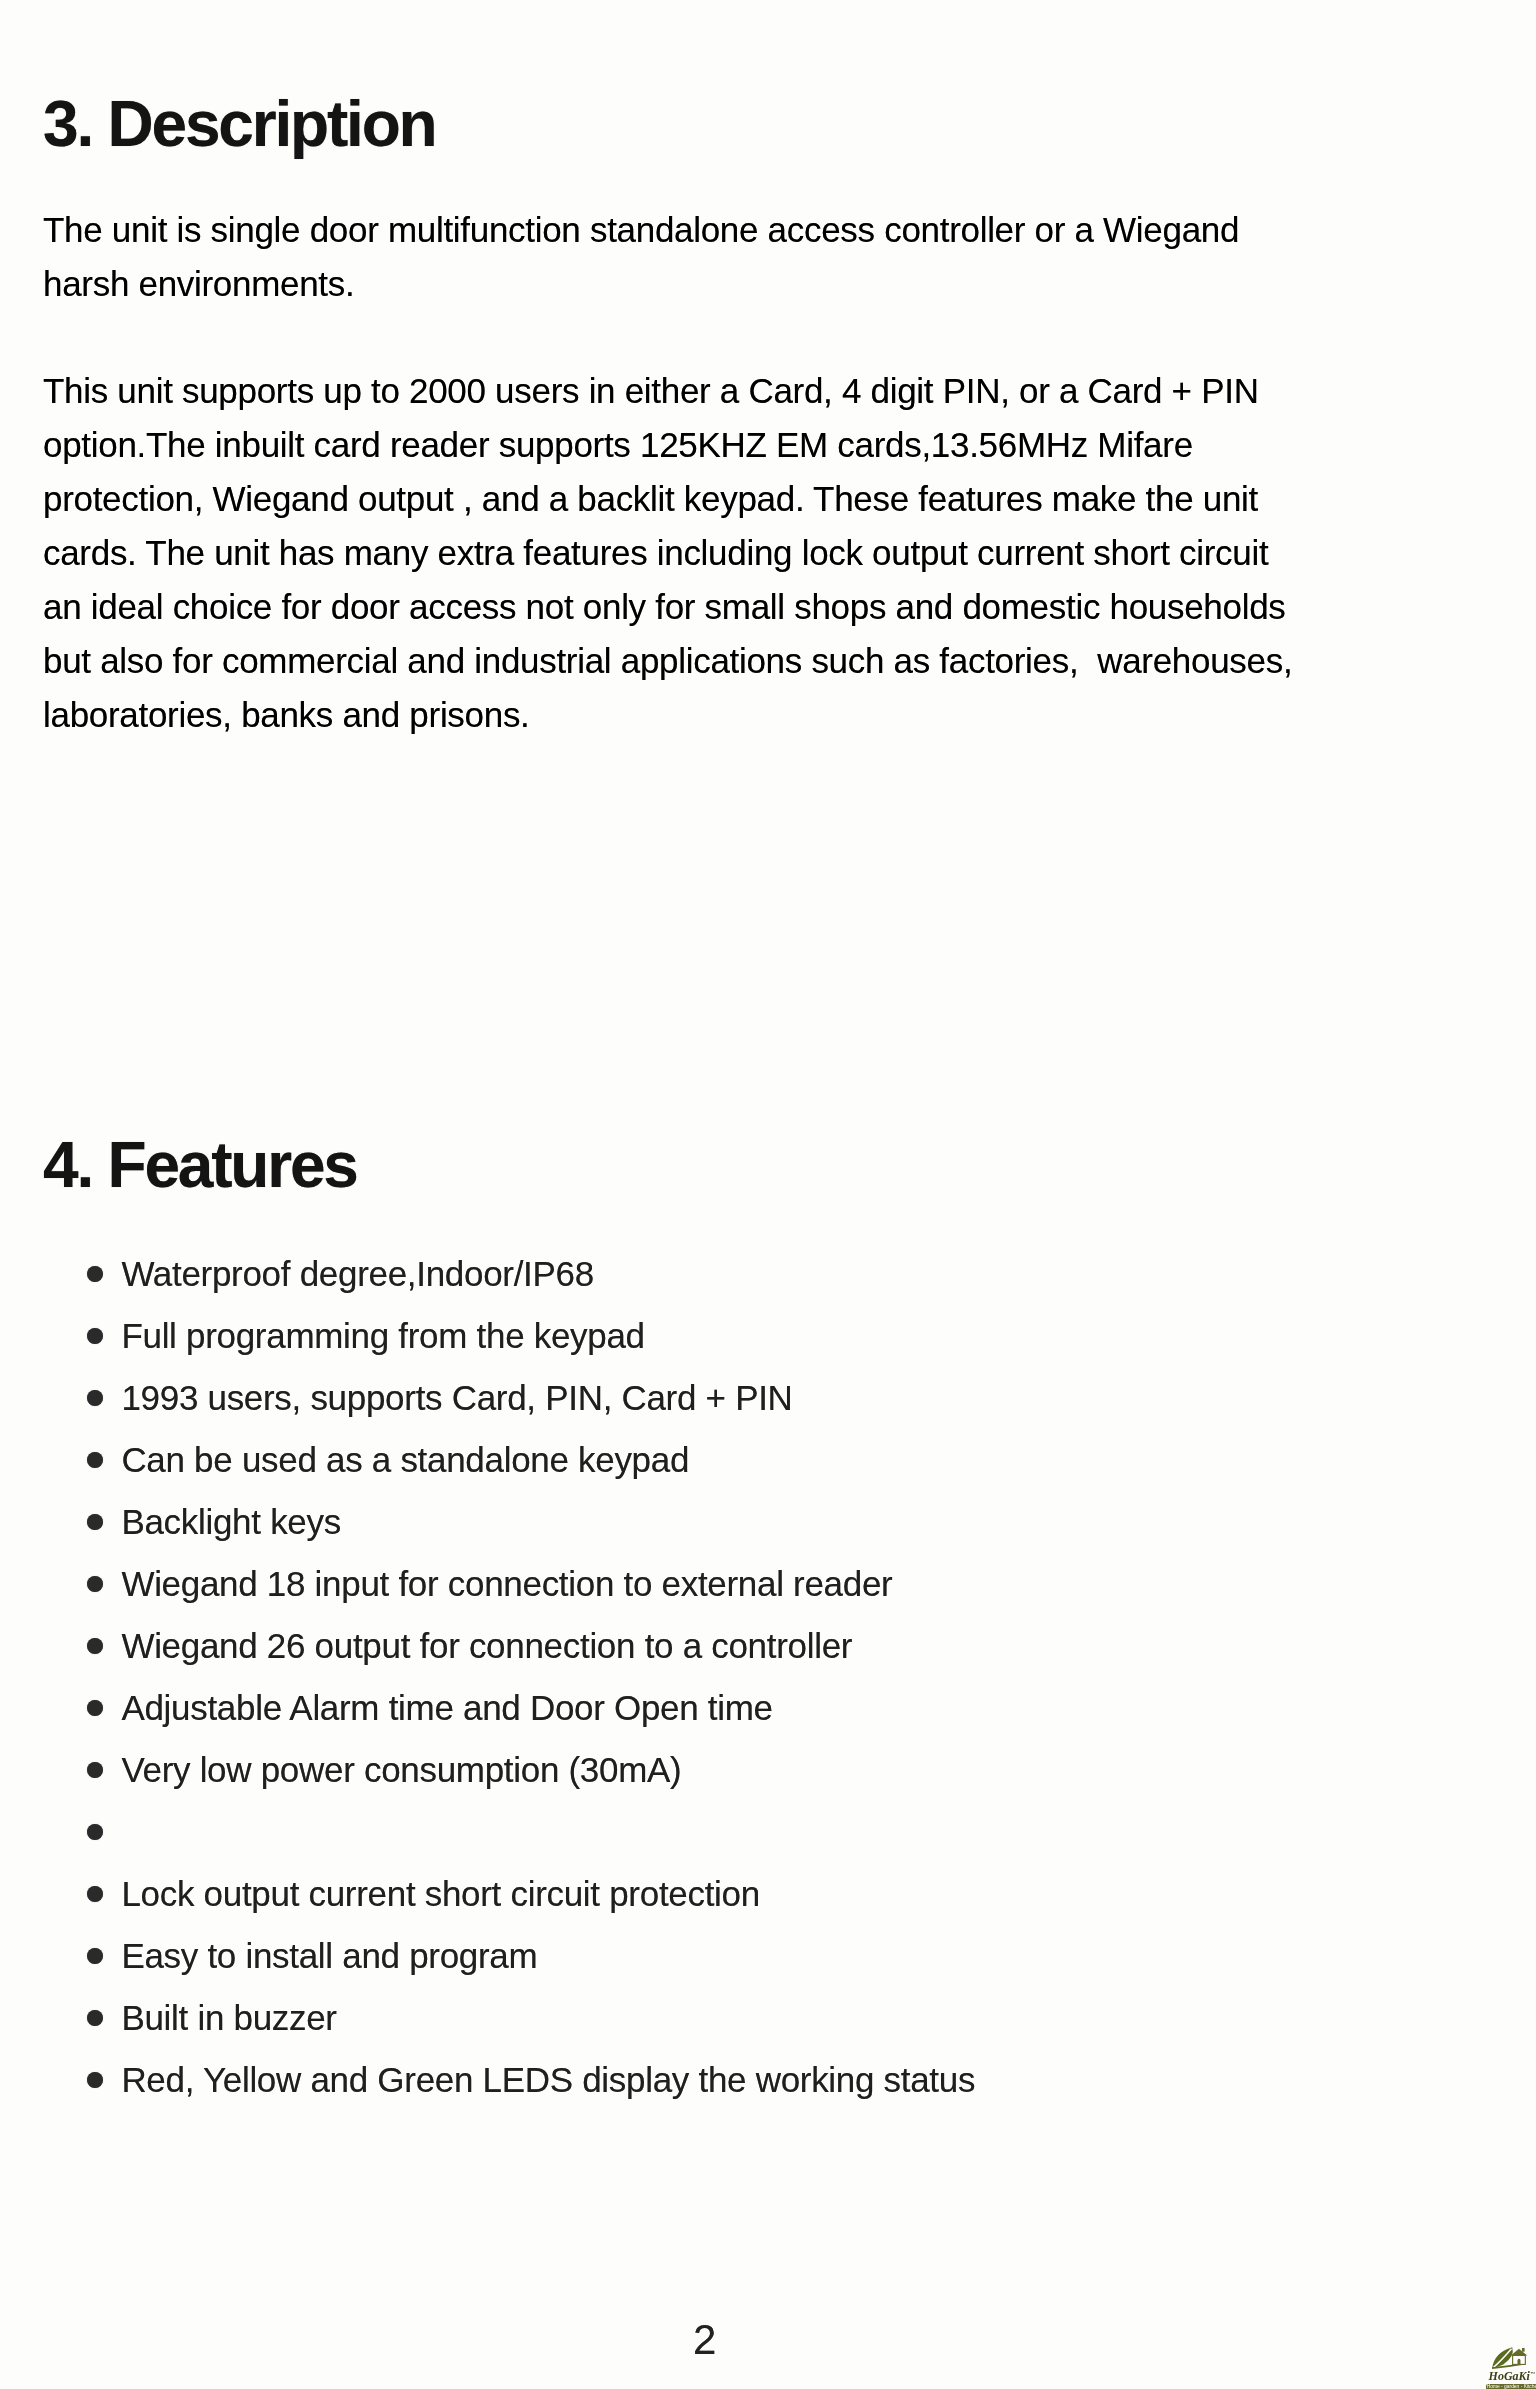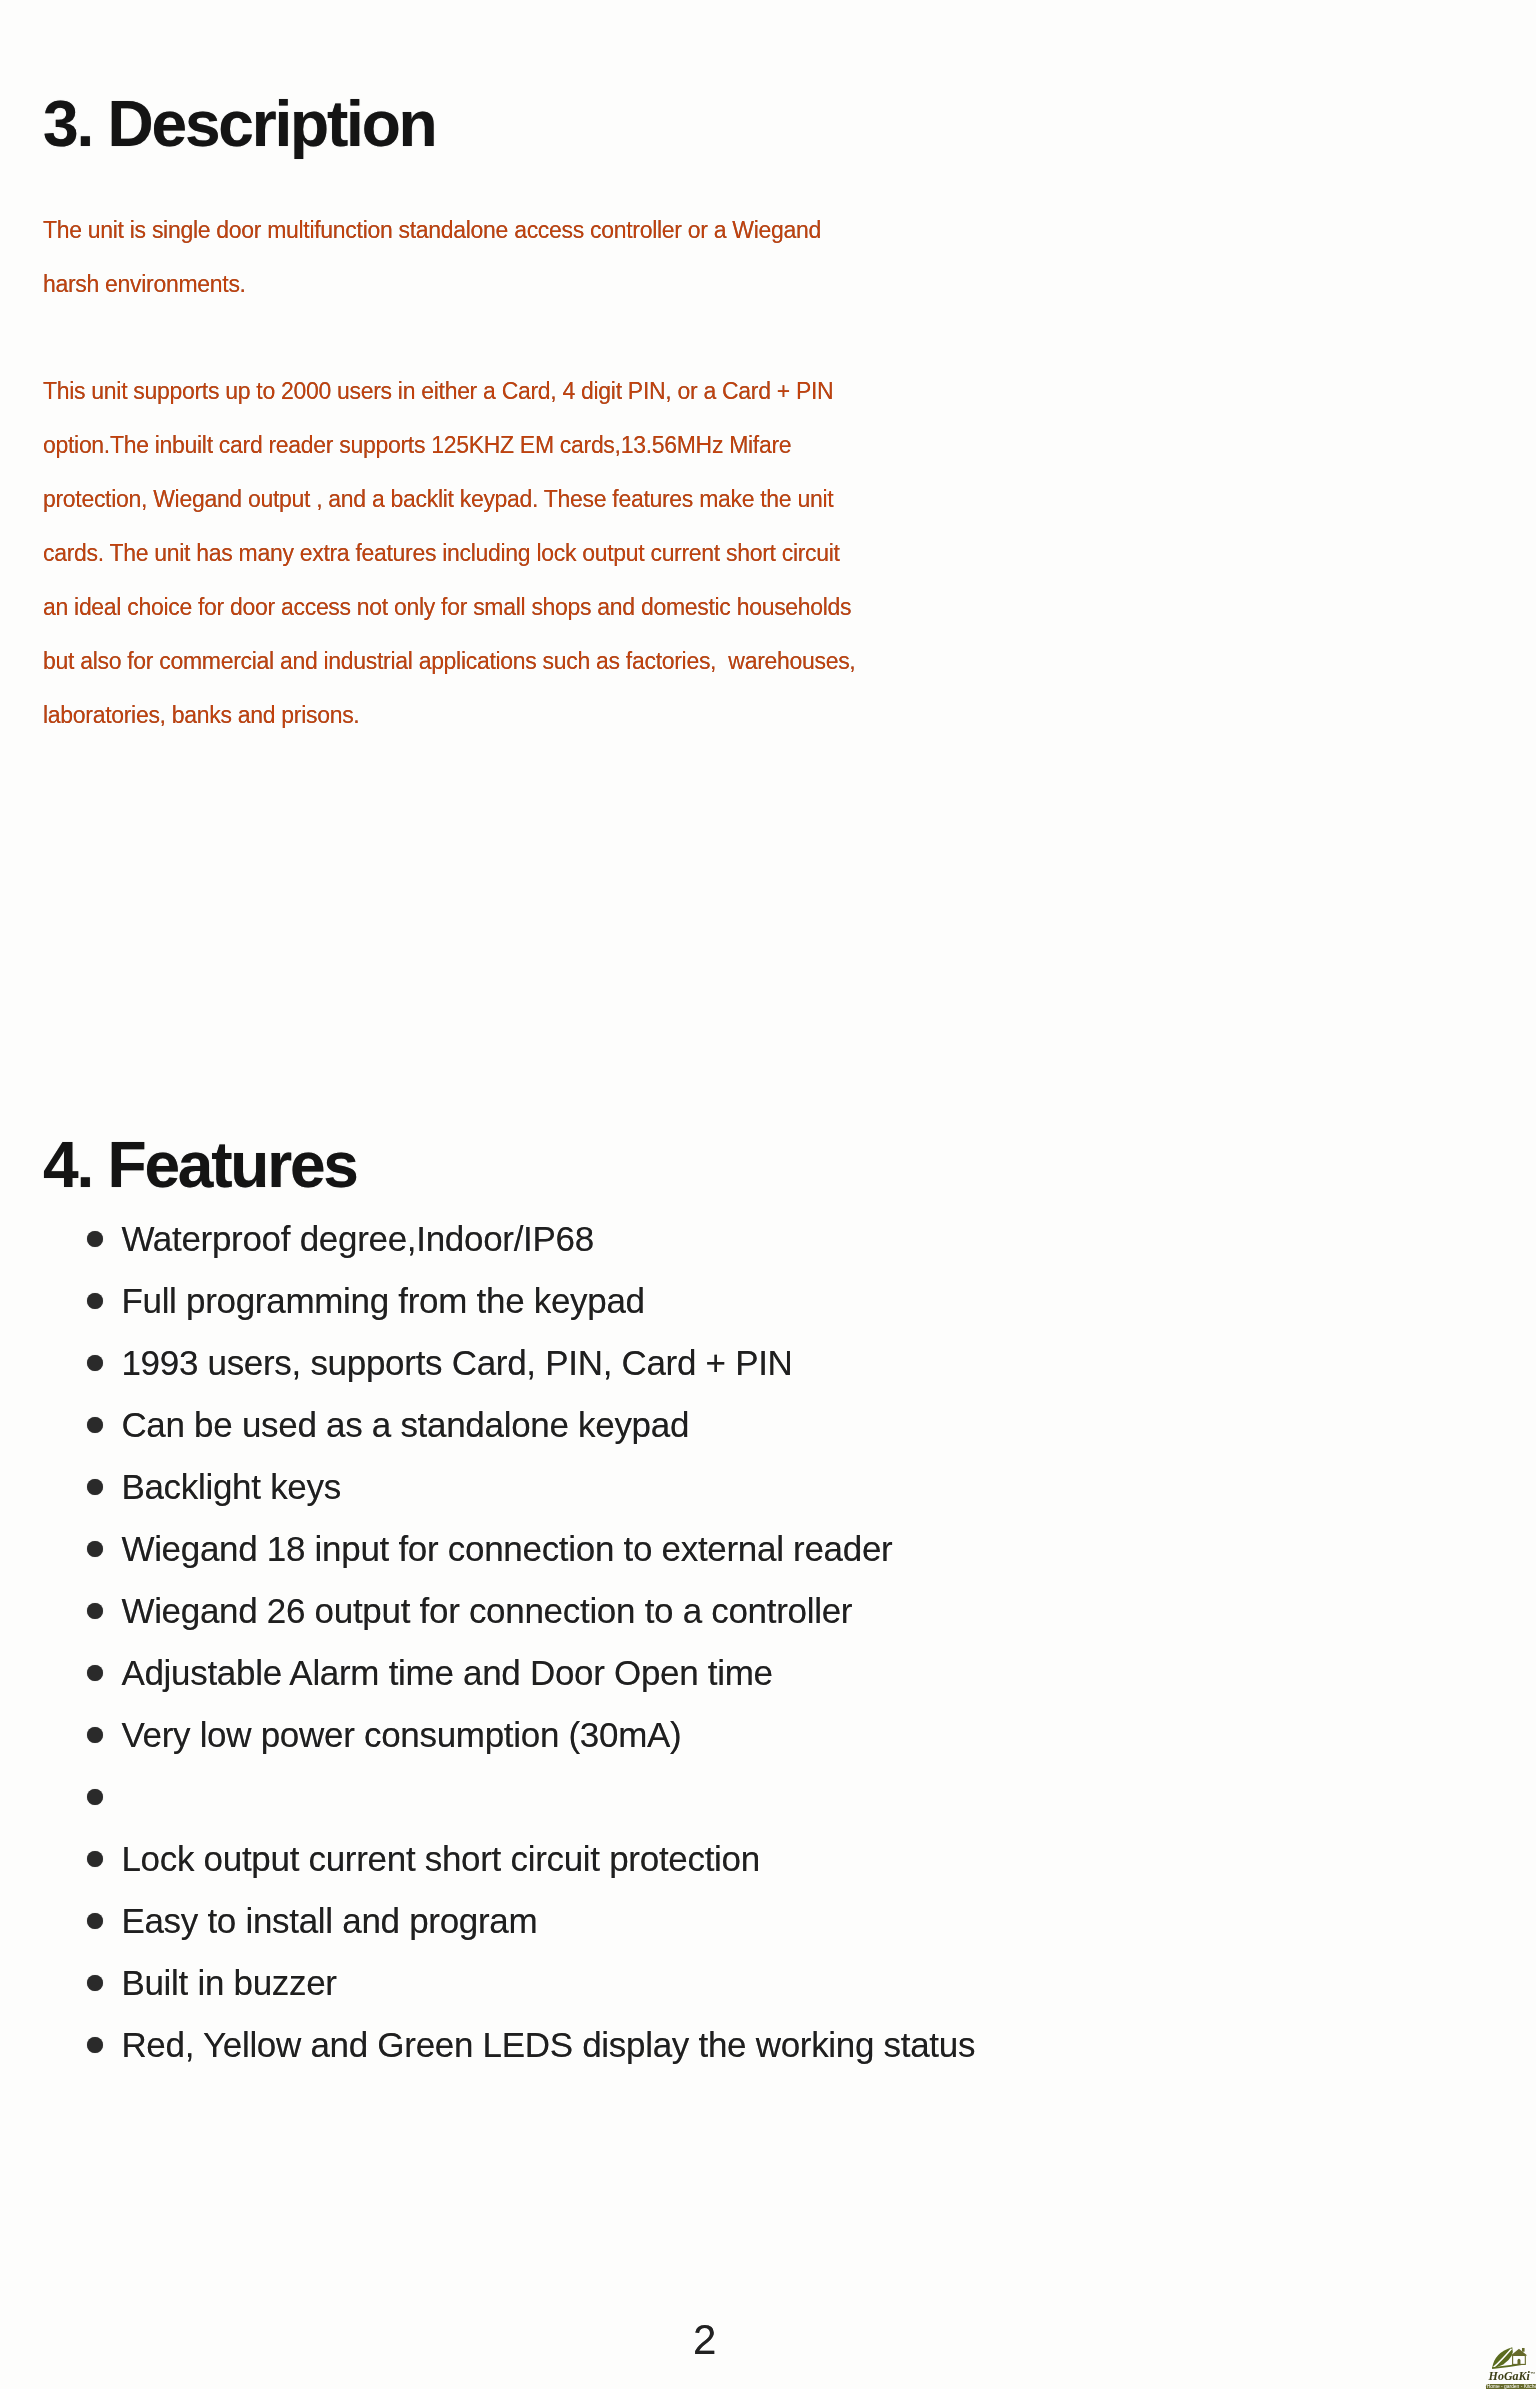--- a/index.html
+++ b/index.html
@@ -26,33 +26,33 @@
   }
   #desc-heading{top:91px;}
   #feat-heading{top:1132px;}
 
   .para{
     position:absolute;
     left:43px;
   }
   .para .line{
     line-height:54px;
-    font-size:23px;
+    font-size:35px;
     letter-spacing:-0.3px;
     white-space:pre;
-    color:#c2410c;
+    color:#000000;
     text-shadow:0 0 0.4px rgba(0,0,0,.5);
   }
   #para1{top:203px;}
   #para2{top:364px;}
 
   .features-list{
     position:absolute;
     left:87px;
-    top:1208px;
+    top:1243px;
     margin:0;
     padding:0;
     list-style:none;
   }
   .features-list li{
     height:62px;
     display:flex;
     align-items:center;
     white-space:pre;
   }

